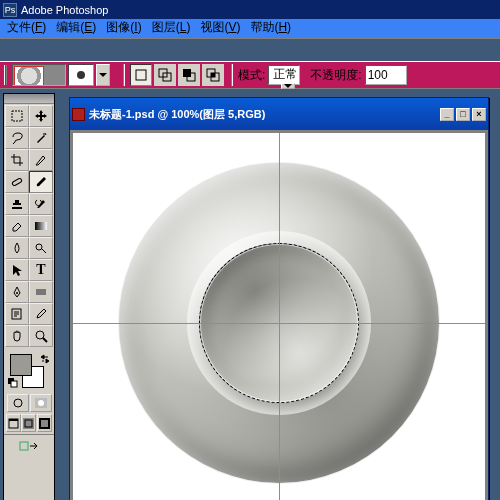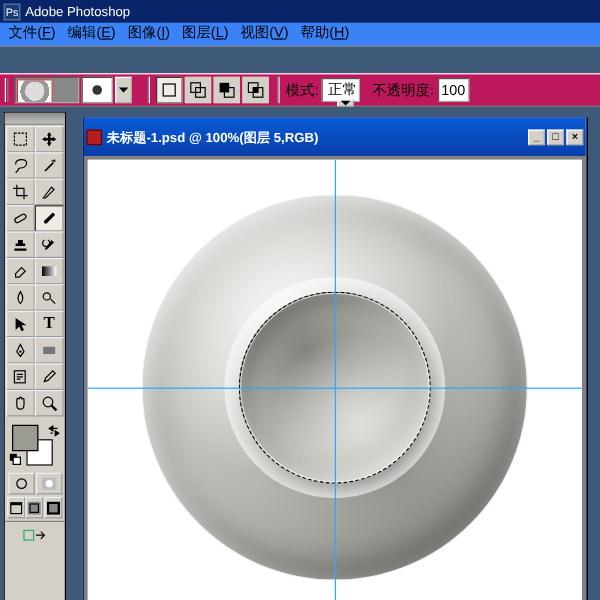--- a/index.html
+++ b/index.html
@@ -106,21 +106,21 @@
     flex-direction: column;
   }
   .opt-select .dd {
     width: 14px; height: 16px;
     background: #d4d0c8;
     border: 1px outset #fff;
     display: flex; align-items: center; justify-content: center;
     margin-left: 6px;
   }
   .opt-input {
-    width: 26px; height: 20px;
+    width: 42px; height: 20px;
     background: #fff;
     border: 1px inset #aaa;
     padding: 0 2px;
     display: flex; align-items: center;
     overflow: hidden;
   }
   .caret-down {
     width: 0; height: 0;
     border-left: 4px solid transparent;
     border-right: 4px solid transparent;

